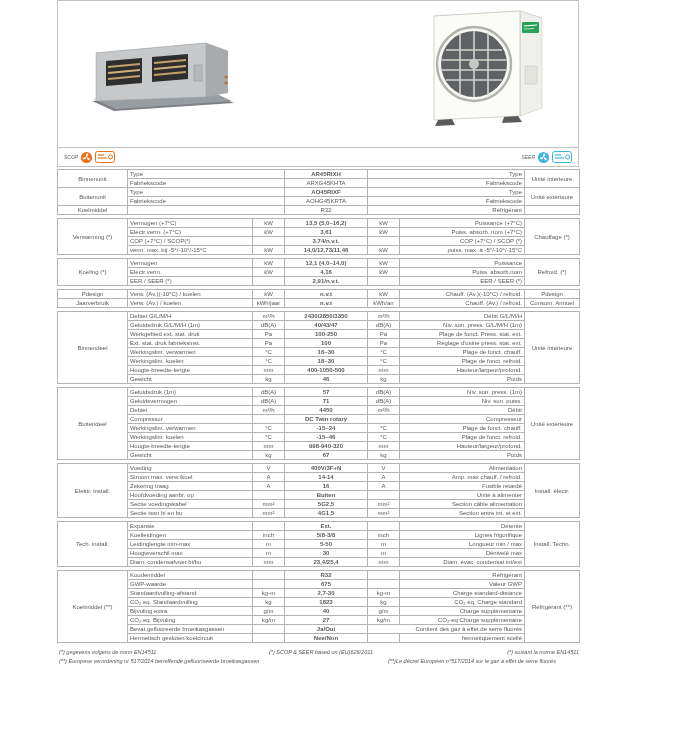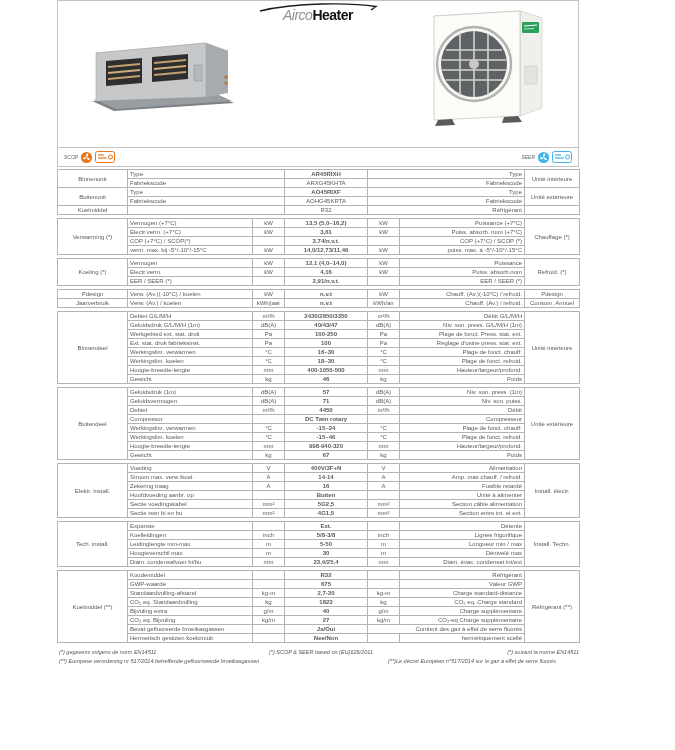--- a/index.html
+++ b/index.html
@@ -35,26 +35,20 @@
   .fn3{right:0;top:0;}
   .fn4{left:2px;top:9px;}
   .fn5{left:331px;top:9px;}
 </style>
 </head>
 <body>
 
 <div class="page">
 
   <div class="header-box">
-    <div class="logo">
-      <svg class="swoosh" width="120" height="10" viewBox="0 0 120 10">
-        <path d="M2,9 C38,0.5 92,0.5 118,4.5 l-5,3.5" fill="none" stroke="#1c1c1c" stroke-width="1.4"></path>
-      </svg>
-      <span class="airco">Airco</span><span class="heater">Heater</span>
-    </div>
 
     <svg class="photo" style="left:28px;top:30px;" width="152" height="80" viewBox="0 0 152 80">
       <polygon points="6,70 124,62 148,72 28,80" fill="#7e8287"></polygon>
       <polygon points="8,68 124,60 146,70 30,78" fill="#989da1"></polygon>
       <polygon points="10,22 120,12 142,20 32,30" fill="#dcdddd" stroke="#aab" stroke-width="0.5"></polygon>
       <polygon points="120,12 142,20 142,62 120,66" fill="#a7abae"></polygon>
       <polygon points="10,22 120,12 120,66 10,70" fill="#c6c8c9" stroke="#9aa0a4" stroke-width="0.5"></polygon>
       <g>
         <polygon points="20,30 56,27 56,52 20,55" fill="#2e2e2e"></polygon>
         <line x1="22" y1="36" x2="54" y2="33" stroke="#c2a06e" stroke-width="2"></line>

